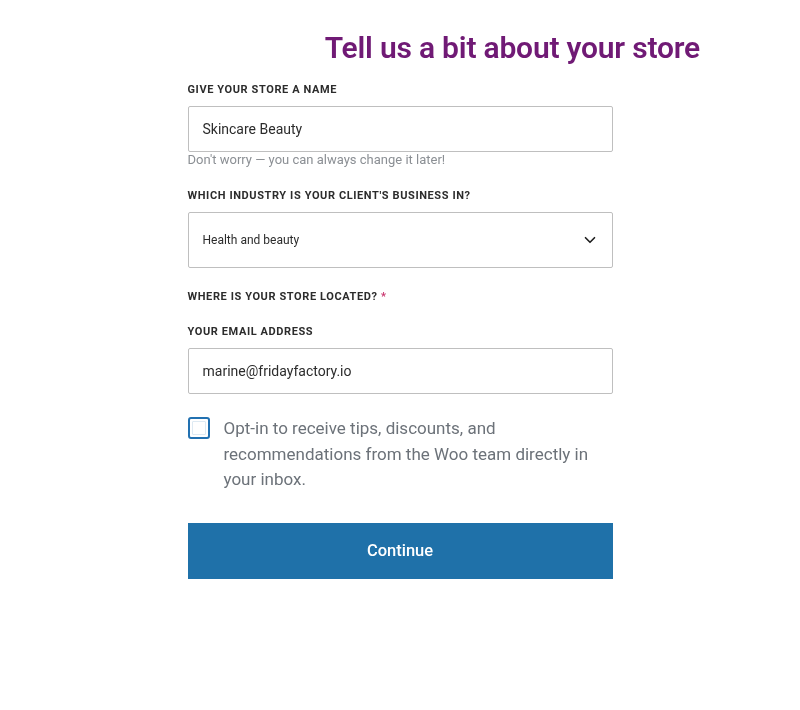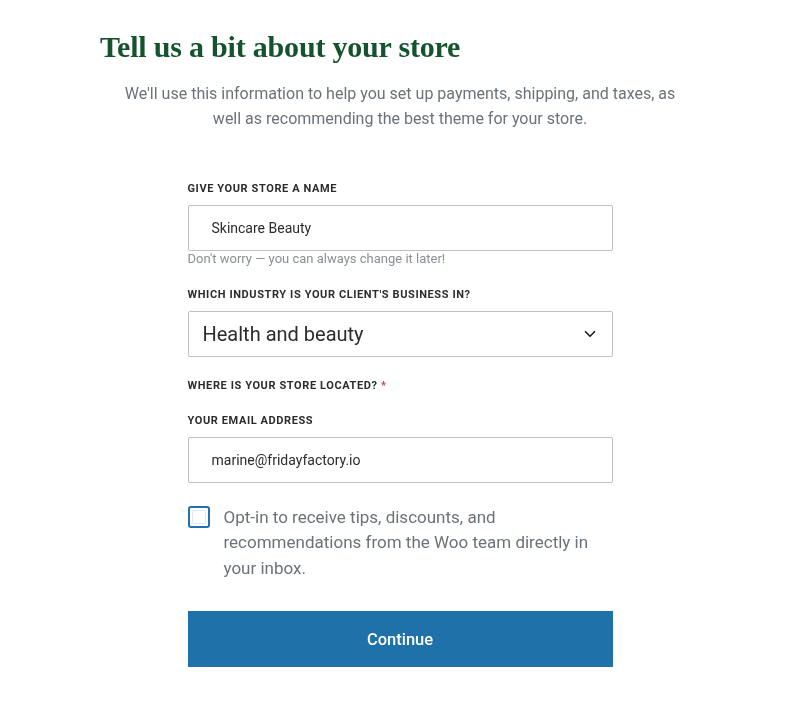--- a/index.html
+++ b/index.html
@@ -15,25 +15,24 @@
       padding: 30px 0 0 0;
     }
     .container {
       max-width: 640px;
       margin: 0 auto;
       padding: 0 20px;
     }
     .heading {
       font-size: 30px;
       font-weight: 600;
-      color: #14532d;
-      text-align: left;
+      color: #701a75;
+      text-align: right;
       margin-bottom: 18px;
       letter-spacing: -0.2px;
-      font-family: Liberation Serif, serif;
     }
     .subheading {
       font-size: 16px;
       color: #6c7279;
       text-align: center;
       line-height: 1.55;
       margin-bottom: 50px;
       padding: 0 10px;
     }
     .form {
@@ -51,42 +50,42 @@
       color: #2c2c2c;
       text-transform: uppercase;
       margin-bottom: 10px;
     }
     .required-asterisk {
       color: #c9356e;
     }
     .text-input {
       width: 100%;
       height: 46px;
-      padding: 0 23px;
+      padding: 0 14px;
       font-size: 14px;
       color: #2c2c2c;
       border: 1px solid #bfbfbf;
       border-radius: 2px;
       background: #fff;
       outline: none;
       font-family: inherit;
     }
     .helper-text {
       font-size: 13px;
       color: #8b8f94;
     }
     .select-wrapper {
       position: relative;
       width: 100%;
     }
     .select-display {
       width: 100%;
-      height: 46px;
+      height: 56px;
       padding: 0 42px 0 14px;
-      font-size: 20px;
+      font-size: 12px;
       color: #2c2c2c;
       border: 1px solid #bfbfbf;
       border-radius: 2px;
       background: #fff;
       cursor: pointer;
       display: flex;
       align-items: center;
     }
     .chevron {
       position: absolute;
@@ -142,21 +141,20 @@
       cursor: pointer;
       font-family: inherit;
       border-radius: 0;
     }
   </style>
 </head>
 <body>
 
 <div class="container">
   <h1 class="heading">Tell us a bit about your store</h1>
-  <p class="subheading">We'll use this information to help you set up payments, shipping, and taxes, as well as recommending the best theme for your store.</p>
 
   <div class="form">
 
     <div class="field-group">
       <label class="field-label">GIVE YOUR STORE A NAME</label>
       <input type="text" class="text-input" value="Skincare Beauty" style="">
       <p class="helper-text">Don't worry — you can always change it later!</p>
     </div>
 
     <div class="field-group">

